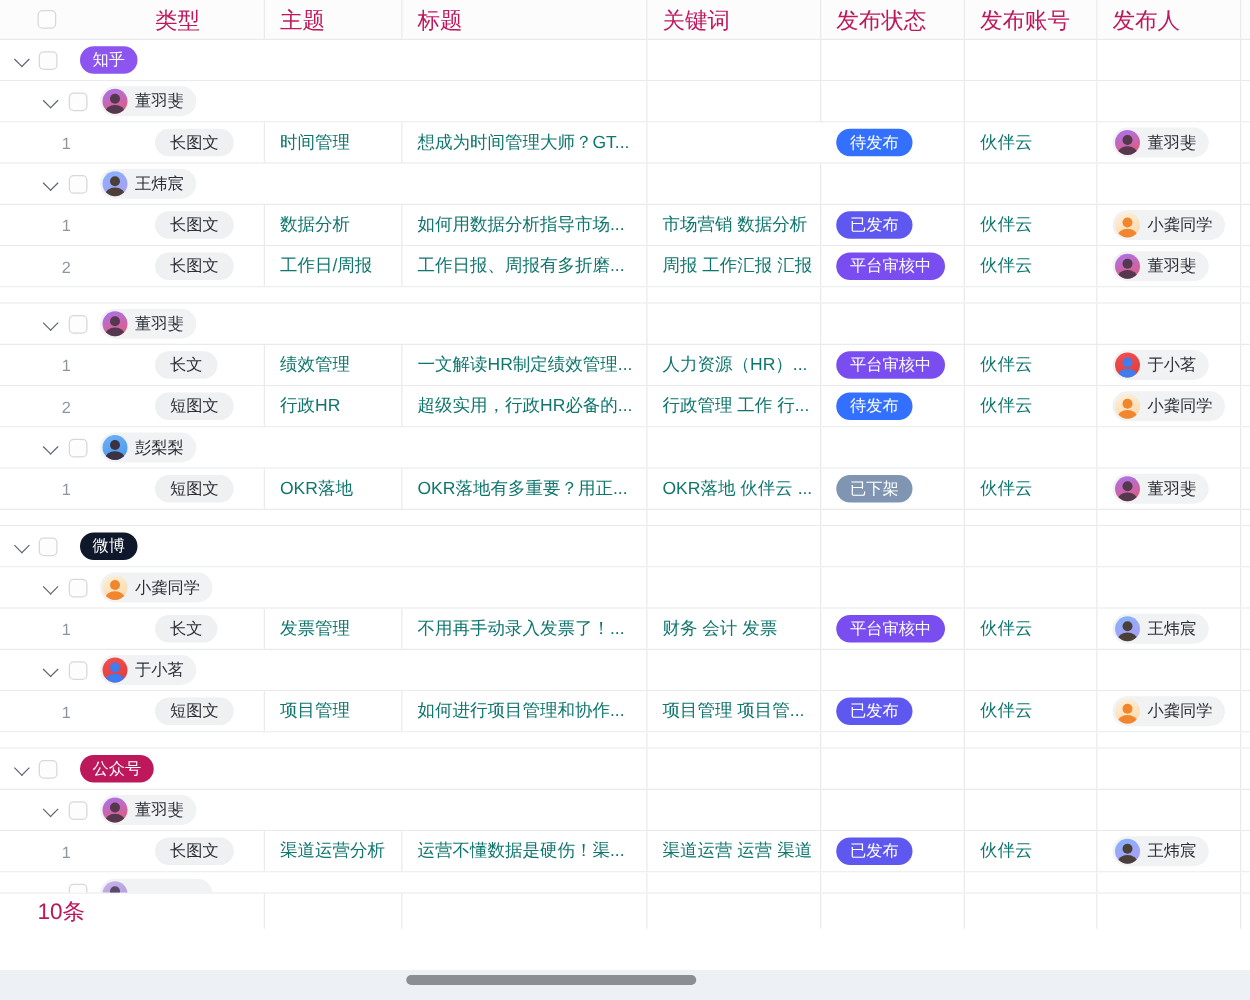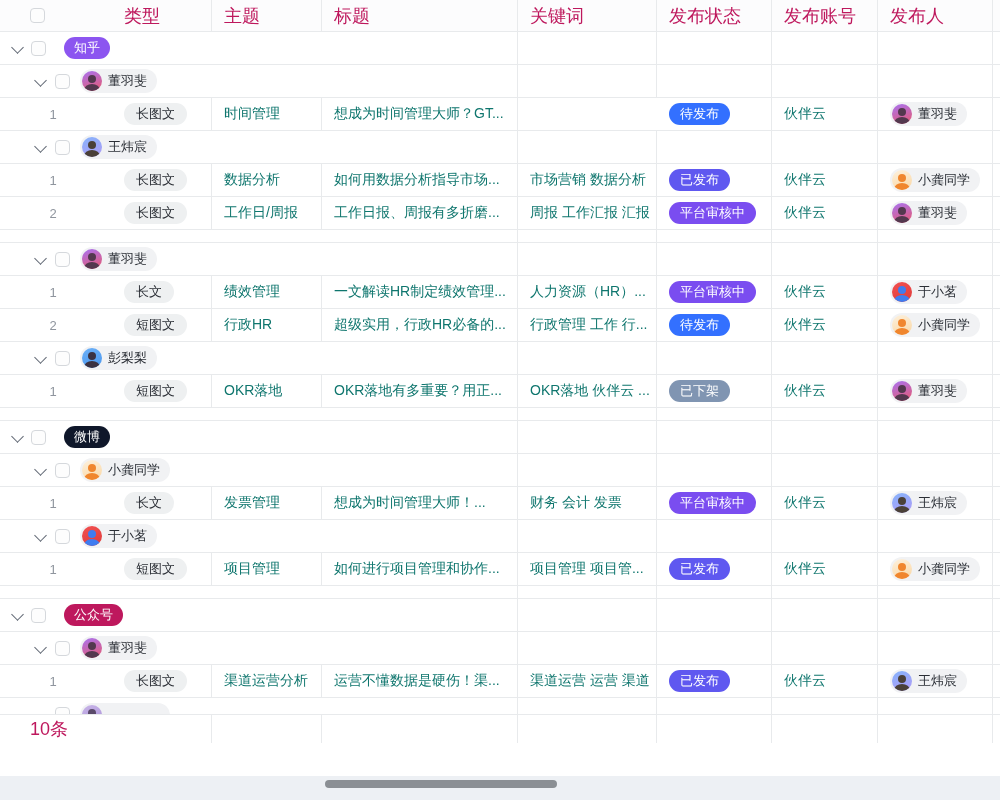--- a/index.html
+++ b/index.html
@@ -391,21 +391,21 @@
       </div>
       <div class="row data-row">
         <div class="row-num">1</div>
         <div class="cell" style="left: 112px; width: 100px;">
           <span class="tag type-tag">长文</span>
         </div>
         <div class="cell" style="left: 212px; width: 110px;">
           <span class="body-text">发票管理</span>
         </div>
         <div class="cell" style="left: 322px; width: 196px;">
-          <span class="body-text">想成为时间管理大师！...</span>
+          <span class="body-text">不用再手动录入发票了！...</span>
         </div>
         <div class="cell" style="left: 518px; width: 139px;">
           <span class="body-text">财务 会计 发票</span>
         </div>
         <div class="cell" style="left: 657px; width: 115px;">
           <span class="tag status-tag" style="background: rgb(122, 77, 240);">平台审核中</span>
         </div>
         <div class="cell" style="left: 772px; width: 106px;">
           <span class="body-text">伙伴云</span>
         </div>

